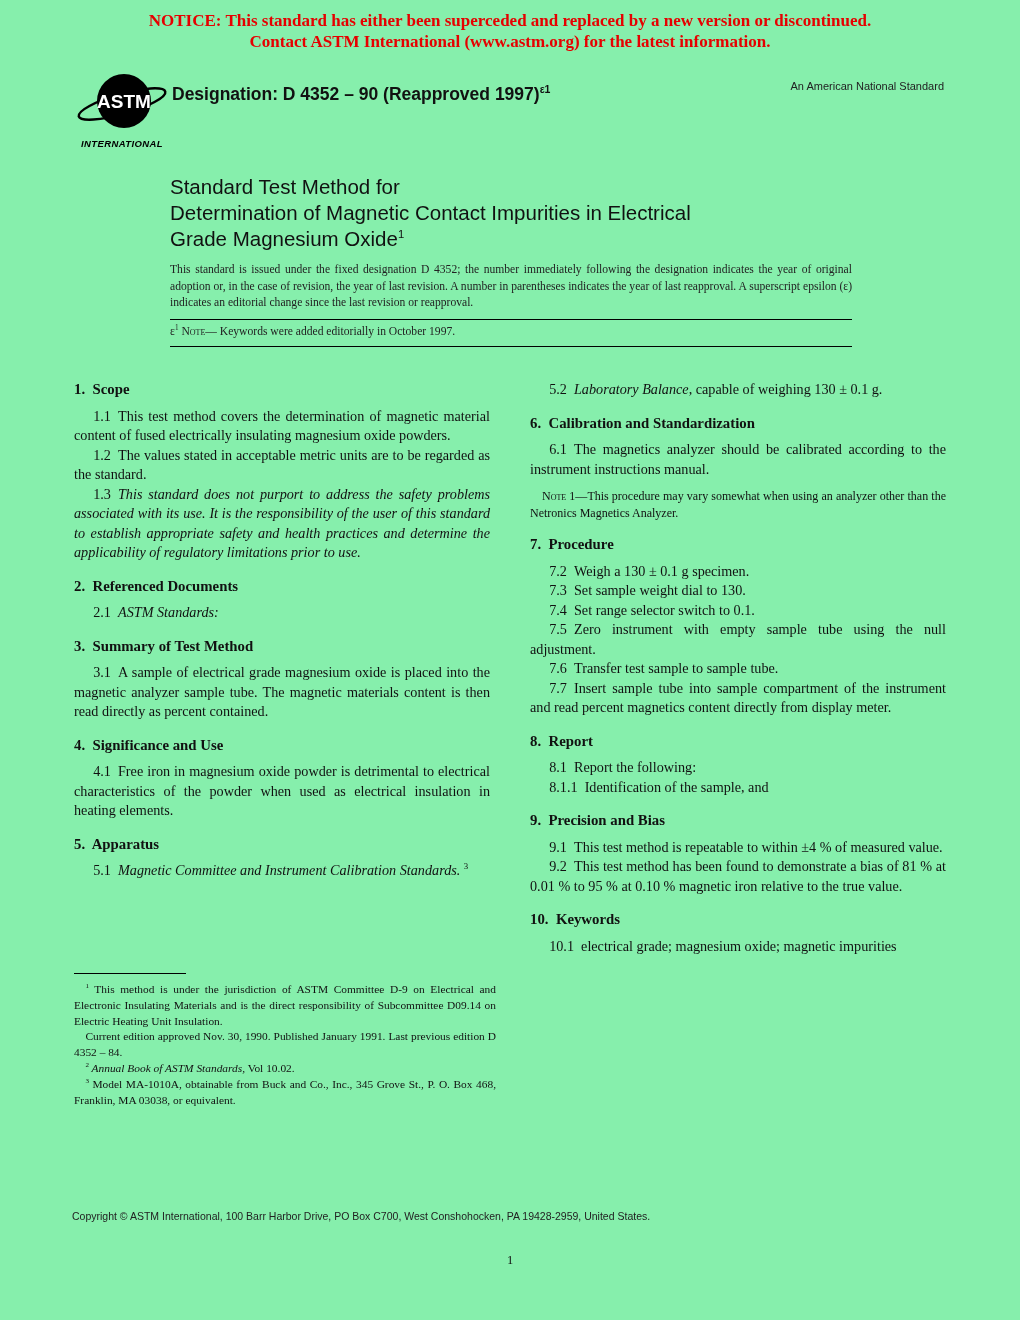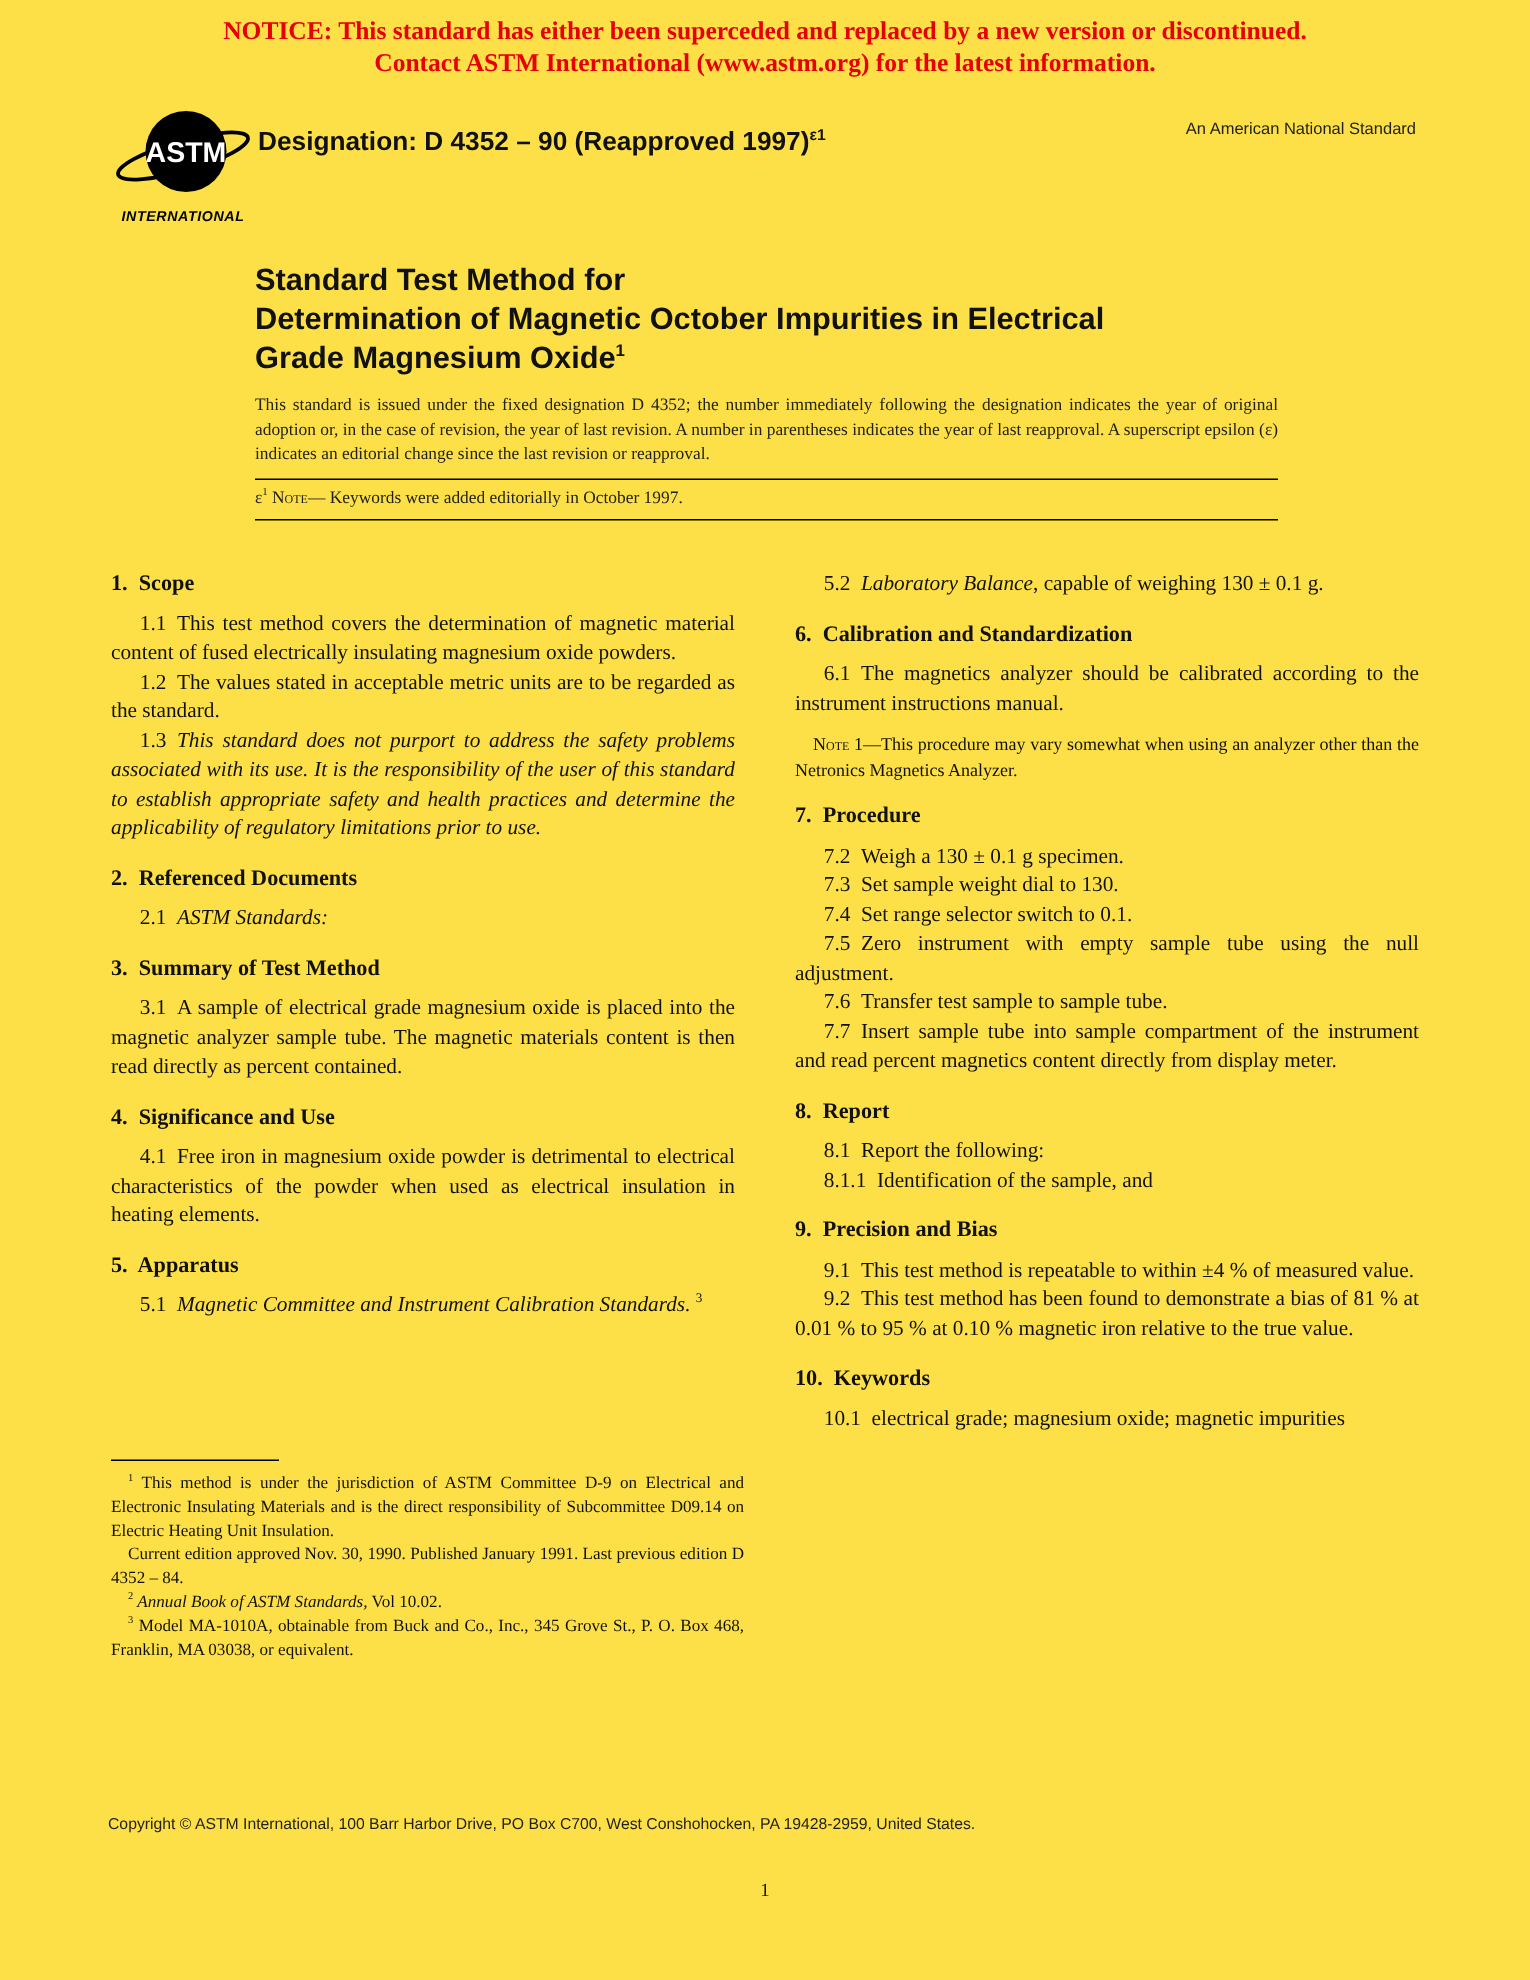--- a/index.html
+++ b/index.html
@@ -1,17 +1,17 @@
 <!DOCTYPE html>
 <html><head>
 <meta charset="utf-8">
 <style>
   html,body{margin:0;padding:0;background:#888;}
   .page{
-    position:relative;width:1020px;height:1320px;background:#fde047;
+    position:relative;width:1020px;height:1320px;background:#86efac;
     margin:0 auto;overflow:hidden;color:#111;
     font-family:"Liberation Serif", serif;
   }
   
   .notice{
     position:absolute;top:10px;left:0;width:100%;text-align:center;
     font-weight:bold;font-size:17px;line-height:21px;color:#e60000;
   }
   
   .logo{position:absolute;left:74px;top:72px;width:96px;text-align:center;}
@@ -24,21 +24,21 @@
     font-family:"Liberation Sans", sans-serif;font-weight:bold;font-size:17.5px;color:#111;
   }
   .designation sup{font-size:.6em;}
   .ans-note{
     position:absolute;top:80px;right:76px;
     font-family:"Liberation Sans", sans-serif;font-size:11px;color:#222;
   }
   
   .title-block{
     position:absolute;left:170px;top:174px;width:700px;
-    font-family:"Liberation Sans", sans-serif;font-weight:bold;
+    font-family:"Liberation Sans", sans-serif;font-weight:normal;
     font-size:20.5px;line-height:26px;color:#111;
   }
   .title-block sup{font-size:.55em;}
   
   .preamble{
     position:absolute;left:170px;top:262px;width:682px;
     font-size:11.6px;line-height:16.5px;text-align:justify;color:#222;
   }
   .editorial-note{
     margin-top:7px;border-top:1.5px solid #000;border-bottom:1.5px solid #000;
@@ -97,21 +97,21 @@
     </svg>
     <div class="logo-sub">INTERNATIONAL</div>
   </div>
 
   <div class="designation"><span>Designation: D 4352 – 90 (Reapproved 1997)</span><sup>ε1</sup></div>
 
   <div class="ans-note">An American National Standard</div>
 
   <div class="title-block">
     <div>Standard Test Method for</div>
-    <div>Determination of Magnetic October Impurities in Electrical</div>
+    <div>Determination of Magnetic Contact Impurities in Electrical</div>
     <div><span>Grade Magnesium Oxide</span><sup>1</sup></div>
   </div>
 
   <div class="preamble">
     <div>This standard is issued under the fixed designation D 4352; the number immediately following the designation indicates the year of original adoption or, in the case of revision, the year of last revision. A number in parentheses indicates the year of last reapproval. A superscript epsilon (ε) indicates an editorial change since the last revision or reapproval.</div>
     <div class="editorial-note"><span>ε</span><sup>1</sup>&nbsp;<span class="sc">Note—</span><span> Keywords were added editorially in October 1997.</span></div>
   </div>
 
   <div class="columns">
 

